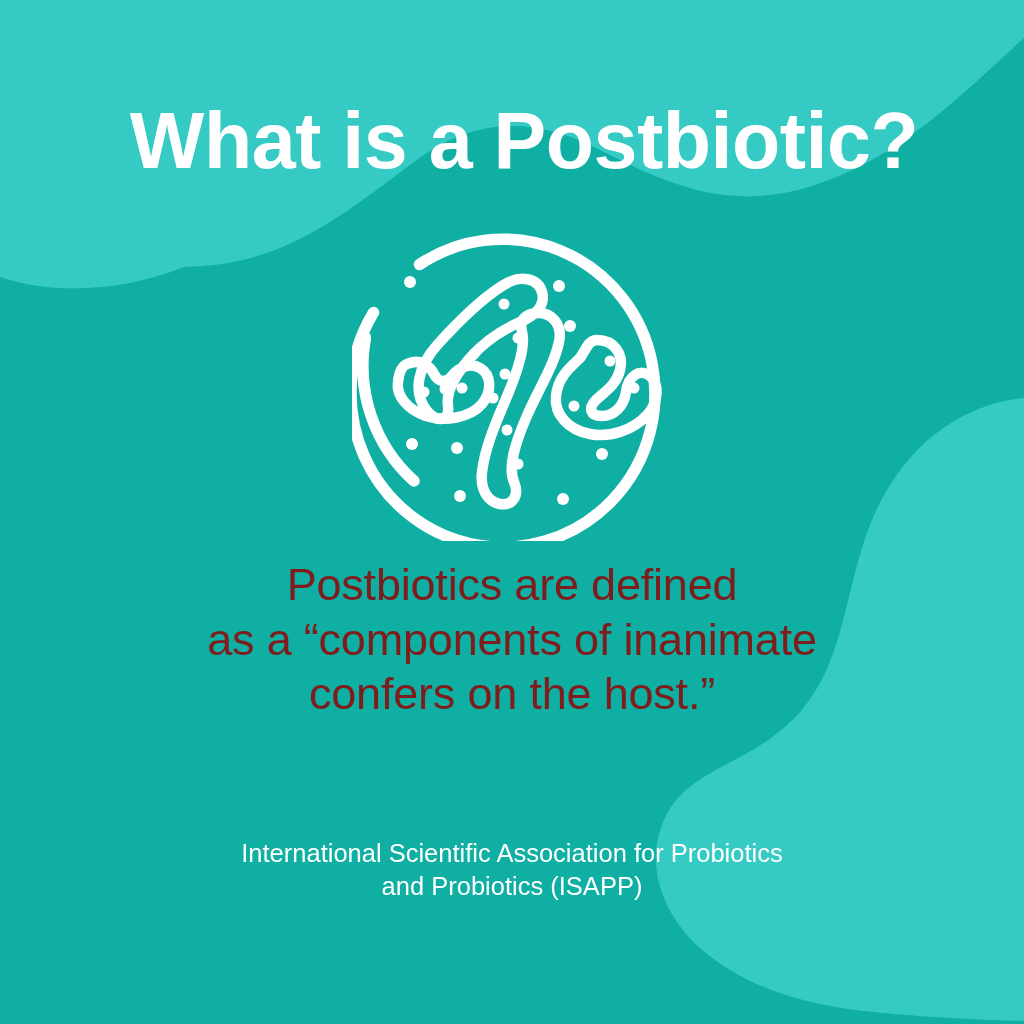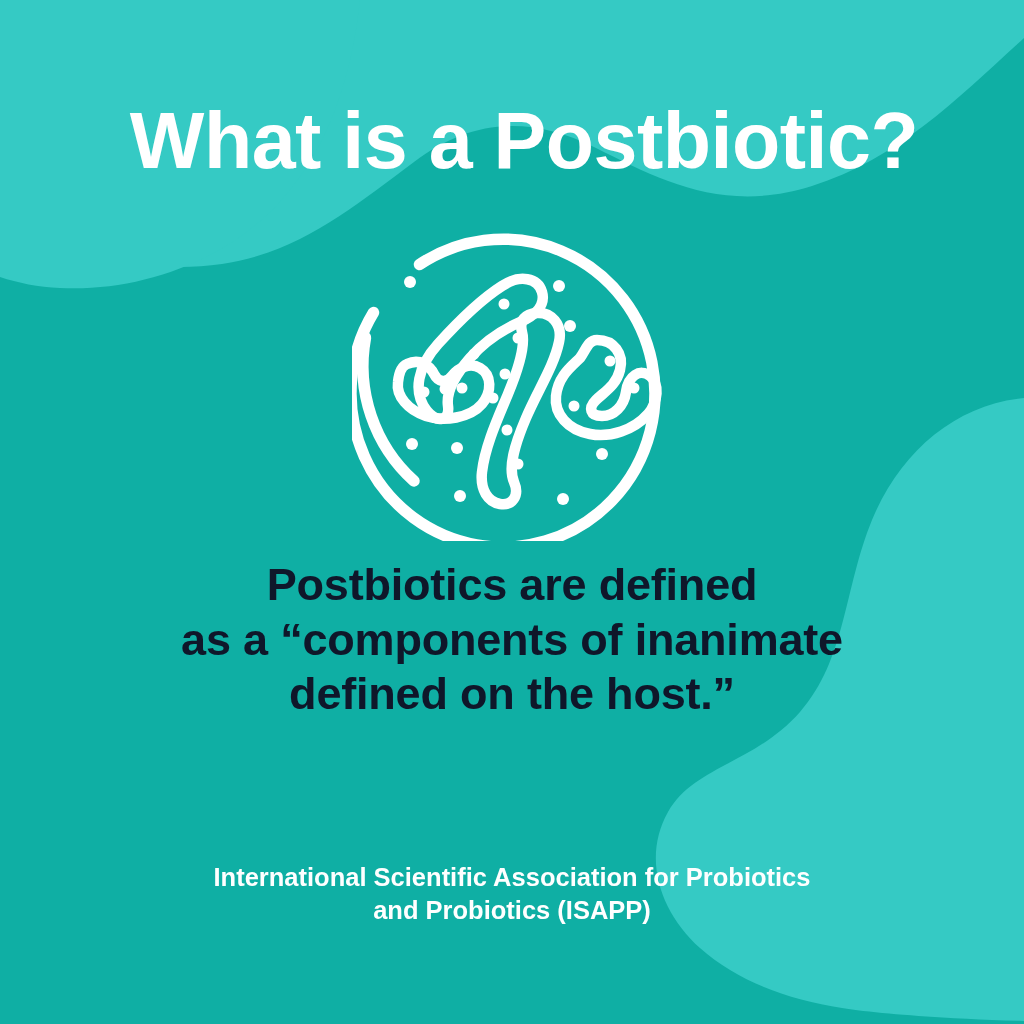--- a/index.html
+++ b/index.html
@@ -49,36 +49,36 @@
     width: 320px;
     height: 325px;
   }
   #icon-wrap svg { display: block; width: 320px; height: 325px; }
   #quote {
     position: absolute;
     left: 62px;
     top: 558px;
     width: 900px;
     text-align: center;
-    color: #0f172a;
+    color: #7f1d1d;
     font-size: 45px;
-    font-weight: bold;
+    font-weight: normal;
     line-height: 54.5px;
     letter-spacing: -0.2px;
   }
   #quote .qline { display: block; white-space: nowrap; }
   #attribution {
     position: absolute;
     left: 62px;
-    top: 861px;
+    top: 837px;
     width: 900px;
     text-align: center;
     color: #ffffff;
     font-size: 25.5px;
-    font-weight: bold;
+    font-weight: normal;
     line-height: 33px;
   }
   #attribution .aline { display: block; white-space: nowrap; }
 </style>
 </head>
 <body>
 
 <div id="poster">
 
   <svg id="bg-svg" class="layer" viewBox="0 0 1024 1024" aria-hidden="true">
@@ -124,21 +124,21 @@
       <circle cx="105" cy="232" r="6" fill="#ffffff" stroke="none"></circle>
       <circle cx="108" cy="280" r="6" fill="#ffffff" stroke="none"></circle>
       <circle cx="211" cy="283" r="6" fill="#ffffff" stroke="none"></circle>
       <circle cx="250" cy="238" r="6" fill="#ffffff" stroke="none"></circle>
     </svg>
   </div>
 
   <div id="quote">
     <span class="qline">Postbiotics are defined</span>
     <span class="qline">as a “components of inanimate</span>
-    <span class="qline">defined on the host.”</span>
+    <span class="qline">confers on the host.”</span>
   </div>
 
   <div id="attribution">
     <span class="aline">International Scientific Association for Probiotics</span>
     <span class="aline">and Probiotics (ISAPP)</span>
   </div>
 
 </div>
 
 </body></html>

